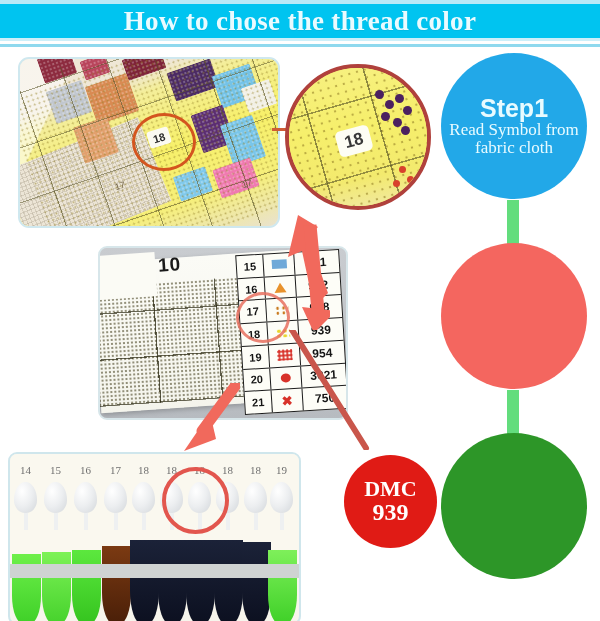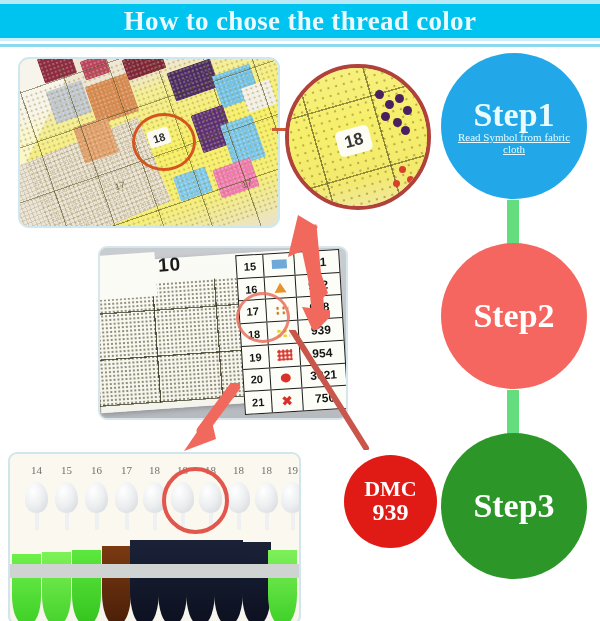--- a/index.html
+++ b/index.html
@@ -156,21 +156,21 @@
     position:absolute;left:236px;top:292px;width:48px;height:45px;
     border:3px solid #e8705f;border-radius:50%;opacity:.85;}
 
   
   #photo-threads{
     position:absolute;left:8px;top:452px;width:289px;height:169px;
     border:2px solid #cfe6ec;border-radius:9px;overflow:hidden;background:#f7f5ec;
   }
   .thr-card{position:absolute;left:0;top:0;width:289px;height:118px;background:#faf8ef;}
   .thr-shadow{position:absolute;left:0;top:110px;width:289px;height:14px;background:#cfd3d2;}
-  .thr-col{position:absolute;top:10px;width:27px;text-align:center;margin-left:11px;}
+  .thr-col{position:absolute;top:10px;width:27px;text-align:center;}
   .thr-label{font-family:"Liberation Serif",serif;font-size:11px;color:#6f6f6f;display:block;}
   .thr-bobbin{width:23px;height:31px;margin:6px auto 0;
     background:radial-gradient(ellipse at 35% 30%, #ffffff 0%, #eceef0 50%, #d2d6da 100%);
     border-radius:50% 50% 48% 48%/58% 58% 42% 42%;}
   .thr-neck{width:4px;height:17px;margin:0 auto;background:#eef0f1;}
   .thr-skein{position:absolute;width:29px;border-radius:0 0 40% 40%;}
   #thread-circle{
     position:absolute;left:152px;top:13px;width:59px;height:59px;
     border:4px solid #e2564e;border-radius:50%;}
 
@@ -184,25 +184,25 @@
   #conn-2-3{top:390px;height:52px;}
 
   .step-circle{
     position:absolute;left:441px;width:146px;height:146px;border-radius:50%;
     display:flex;flex-direction:column;align-items:center;justify-content:center;
     text-align:center;color:#ffffff;box-sizing:border-box;padding:4px 5px;
   }
   #step-1{top:53px;background:#22a8e8;}
   #step-2{top:243px;background:#f4665f;}
   #step-3{top:433px;background:#2d9628;}
-  .step-heading{font-size:34px;font-weight:bold;line-height:1.05;
-    font-family:Liberation Serif, serif;color:#e8fbff;}
+  .step-heading{font-size:25px;font-weight:bold;line-height:1.05;
+    font-family:Liberation Sans, sans-serif;color:#e8fbff;}
   #step-2 .step-heading,#step-3 .step-heading{color:#ffffff;}
-  .step-body{font-size:11px;line-height:1.06;font-family:"Liberation Serif",serif;
-    color:#e8fbff;margin-top:0;text-decoration:underline;}
+  .step-body{font-size:17px;line-height:1.06;font-family:"Liberation Serif",serif;
+    color:#e8fbff;margin-top:0;}
   #step-2 .step-body,#step-3 .step-body{color:#ffffff;}
 
   
   #dmc-badge{
     position:absolute;left:344px;top:455px;width:93px;height:93px;border-radius:50%;
     background:#e01b15;display:flex;flex-direction:column;
     align-items:center;justify-content:center;color:#ffffff;
     font-family:"Liberation Serif",serif;line-height:1.02;
   }
   #dmc-badge .dmc-lbl{font-size:22px;font-weight:bold;}
@@ -416,18 +416,16 @@
 
 <div class="step-connector" id="conn-1-2"></div>
 <div class="step-connector" id="conn-2-3"></div>
 
 <div class="step-circle" id="step-1">
   <div class="step-heading">Step1</div>
   <div class="step-body">Read Symbol from fabric cloth</div>
 </div>
 
 <div class="step-circle" id="step-2">
-  <div class="step-heading">Step2</div>
 </div>
 
 <div class="step-circle" id="step-3">
-  <div class="step-heading">Step3</div>
 </div>
 
 </body></html>

